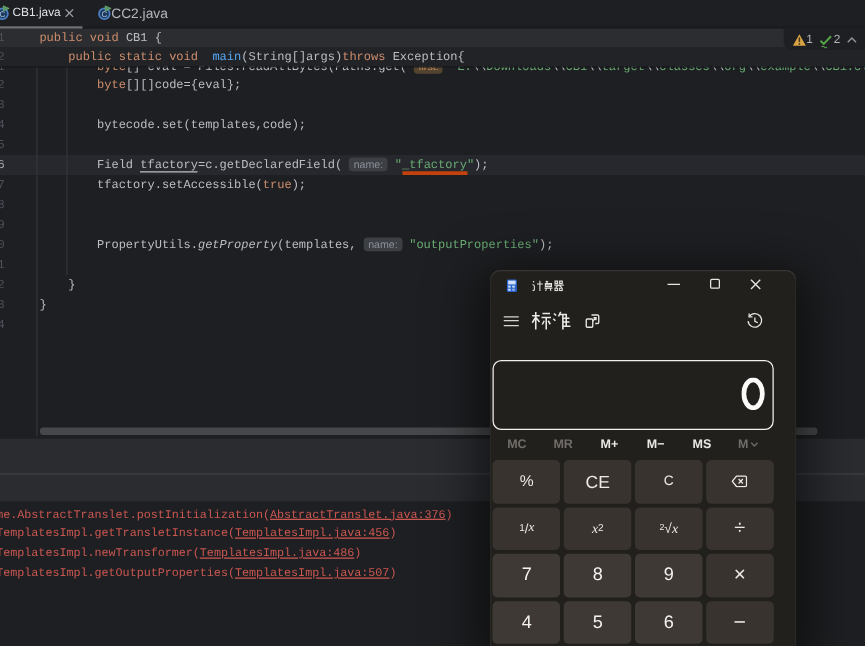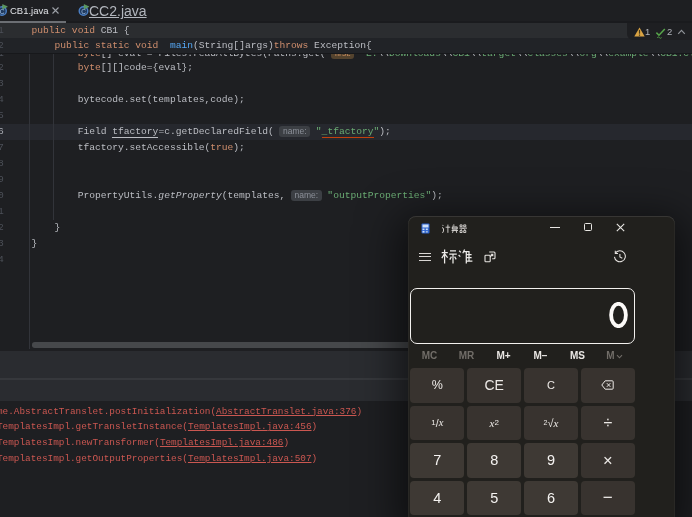--- a/index.html
+++ b/index.html
@@ -30,21 +30,21 @@
 <div class="abs" style="left:10px;top:4px;height:14px;line-height:14px;font-size:9.5px;color:#dfe1e5;">CB1.java</div>
 <svg class="abs" style="left:51px;top:5.5px;" width="9" height="9" viewBox="0 0 9 9">
   <path d="M1.5 1.5 L7.5 7.5 M7.5 1.5 L1.5 7.5" stroke="#9da1a8" stroke-width="1.1"></path>
 </svg>
 
 <svg class="abs" style="left:78px;top:3.5px;" width="12" height="13" viewBox="0 0 12 13">
   <circle cx="5.5" cy="7" r="4.3" fill="#203a5e" stroke="#4b7fc4" stroke-width="1.4"></circle>
   <text x="5.5" y="9.6" font-size="6.5" fill="#9fc1e8" text-anchor="middle" font-family="Liberation Sans">C</text>
   <path d="M6.1 0.6 L10.9 2.7 L6.1 4.9 Z" fill="#57965c" stroke="#73b378" stroke-width="0.5"></path>
 </svg>
-<div class="abs" style="left:89px;top:4px;height:14px;line-height:14px;font-size:14px;color:#b2b6bd;text-decoration:underline;">CC2.java</div>
+<div class="abs" style="left:89px;top:4px;height:14px;line-height:14px;font-size:11px;color:#b2b6bd;">CC2.java</div>
 
 <div class="abs" style="left:0;top:23px;width:692px;height:15px;background:#2b2d30;"></div>
 <div class="abs" style="left:0;top:38px;width:692px;height:15px;background:#212327;"></div>
 <div class="abs mono" style="left:-2px;top:23px;height:15px;line-height:15px;color:#4c5058;">1</div>
 <div class="abs mono" style="left:-2px;top:38px;height:15px;line-height:15px;color:#4c5058;">2</div>
 <div class="abs mono" style="left:31.5px;top:23px;height:15px;line-height:15px;color:#bcbec4;"><span class="kw">public void</span> CB1 {</div>
 <div class="abs mono" style="left:31.5px;top:38px;height:15px;line-height:15px;color:#bcbec4;">    <span class="kw">public static void</span>  <span style="color:#56a8f5">main</span>(String[]args)<span class="kw">throws</span> Exception{</div>
 
 <div class="abs" style="left:0;top:52.5px;width:692px;height:1px;background:#17181b;z-index:3;"></div>
 
@@ -83,40 +83,40 @@
 <div class="abs mono num" style="top:172px;">9</div>
 <div class="abs mono num" style="top:188px;">0</div>
 <div class="abs mono num" style="top:204px;">1</div>
 <div class="abs mono num" style="top:220px;">2</div>
 <div class="abs mono num" style="top:236px;">3</div>
 <div class="abs mono num" style="top:252px;">4</div>
 
 <div class="mono cl" style="top:46px;">        <span class="kw">byte</span>[] eval = Files.readAllBytes(Paths.get( <span class="inlay" style="background:#54432e;color:#c98e5f;">first:</span> <span class="str">"E:</span>\\<span class="str">Downloads</span>\\<span class="str">CB1</span>\\<span class="str">target</span>\\<span class="str">classes</span>\\<span class="str">org</span>\\<span class="str">example</span>\\<span class="str">CB1.class"</span>));</div>
 <div class="mono cl" style="top:60px;">        <span class="kw">byte</span>[][]code={eval};</div>
 <div class="mono cl" style="top:92px;">        bytecode.set(templates,code);</div>
-<div class="mono cl" style="top:124px;">        Field <span style="border-bottom:1px solid #bcbec4;">tfactory</span>=c.getDeclaredField( <span class="inlay">name:</span> <span class="str">"<span style="border-bottom:1px solid #c2410c;text-align:center;">_tfactory</span>"</span>);</div>
+<div class="mono cl" style="top:124px;">        Field <span style="border-bottom:1px solid #bcbec4;">tfactory</span>=c.getDeclaredField( <span class="inlay">name:</span> <span class="str">"<span style="border-bottom:3px solid #c2410c;text-align:center;">_tfactory</span>"</span>);</div>
 <div class="mono cl" style="top:140px;">        tfactory.setAccessible(<span class="kw">true</span>);</div>
 <div class="mono cl" style="top:188px;">        PropertyUtils.<span style="font-style:italic;">getProperty</span>(templates, <span class="inlay">name:</span> <span class="str">"outputProperties"</span>);</div>
 <div class="mono cl" style="top:220px;">    }</div>
 <div class="mono cl" style="top:236px;">}</div>
 </div>
 </div>
 
 <div class="abs" style="left:32px;top:342px;width:622px;height:5.5px;background:#46484b;border-radius:2.75px;"></div>
 
 <div class="abs" style="left:0;top:351px;width:692px;height:26.5px;background:#2a2c30;"></div>
 <div class="abs" style="left:0;top:377.5px;width:692px;height:2px;background:#36383c;"></div>
 <div class="abs" style="left:0;top:379.5px;width:692px;height:21.5px;background:#2a2c30;"></div>
 
 <div class="abs mono" style="left:-3px;top:403.5px;height:15.9px;line-height:15.9px;color:#cb5751;font-size:9.4px;">me.AbstractTranslet.postInitialization(<span style="text-decoration:underline;">AbstractTranslet.java:376</span>)</div>
 <div class="abs mono" style="left:-3px;top:419.4px;height:15.9px;line-height:15.9px;color:#cb5751;font-size:9.4px;">TemplatesImpl.getTransletInstance(<span style="text-decoration:underline;margin-top:26px;">TemplatesImpl.java:456</span>)</div>
 <div class="abs mono" style="left:-3px;top:435.3px;height:15.9px;line-height:15.9px;color:#cb5751;font-size:9.4px;">TemplatesImpl.newTransformer(<span style="text-decoration:underline;">TemplatesImpl.java:486</span>)</div>
 <div class="abs mono" style="left:-3px;top:451.2px;height:15.9px;line-height:15.9px;color:#cb5751;font-size:9.4px;">TemplatesImpl.getOutputProperties(<span style="text-decoration:underline;">TemplatesImpl.java:507</span>)</div>
 
-<div class="abs" id="calc" style="left:408px;top:215.5px;width:267px;height:302px;background:#21201d;
+<div class="abs" id="calc" style="left:392px;top:215.5px;width:245px;height:302px;background:#21201d;
      border-radius:8px 8px 0 0;
      box-shadow:0 10px 40px 10px rgba(0,0,0,0.55), inset 0 1px 0 rgba(255,255,255,0.10), inset 1px 0 0 rgba(255,255,255,0.04), inset -1px 0 0 rgba(255,255,255,0.04); z-index:10;">
 
   <svg class="abs" style="left:13px;top:7px;" width="9" height="11" viewBox="0 0 9 11">
     <rect x="0.5" y="0.5" width="8" height="10" rx="1" fill="#2c63cf"></rect>
     <rect x="1.5" y="1.5" width="6" height="3" fill="#cfe0f7"></rect>
     <rect x="1.5" y="5.5" width="2" height="1.6" fill="#cfe0f7"></rect>
     <rect x="4.8" y="5.5" width="2" height="1.6" fill="#cfe0f7"></rect>
     <rect x="1.5" y="8" width="2" height="1.6" fill="#cfe0f7"></rect>
     <rect x="4.8" y="8" width="2" height="1.6" fill="#9db8dd"></rect>

